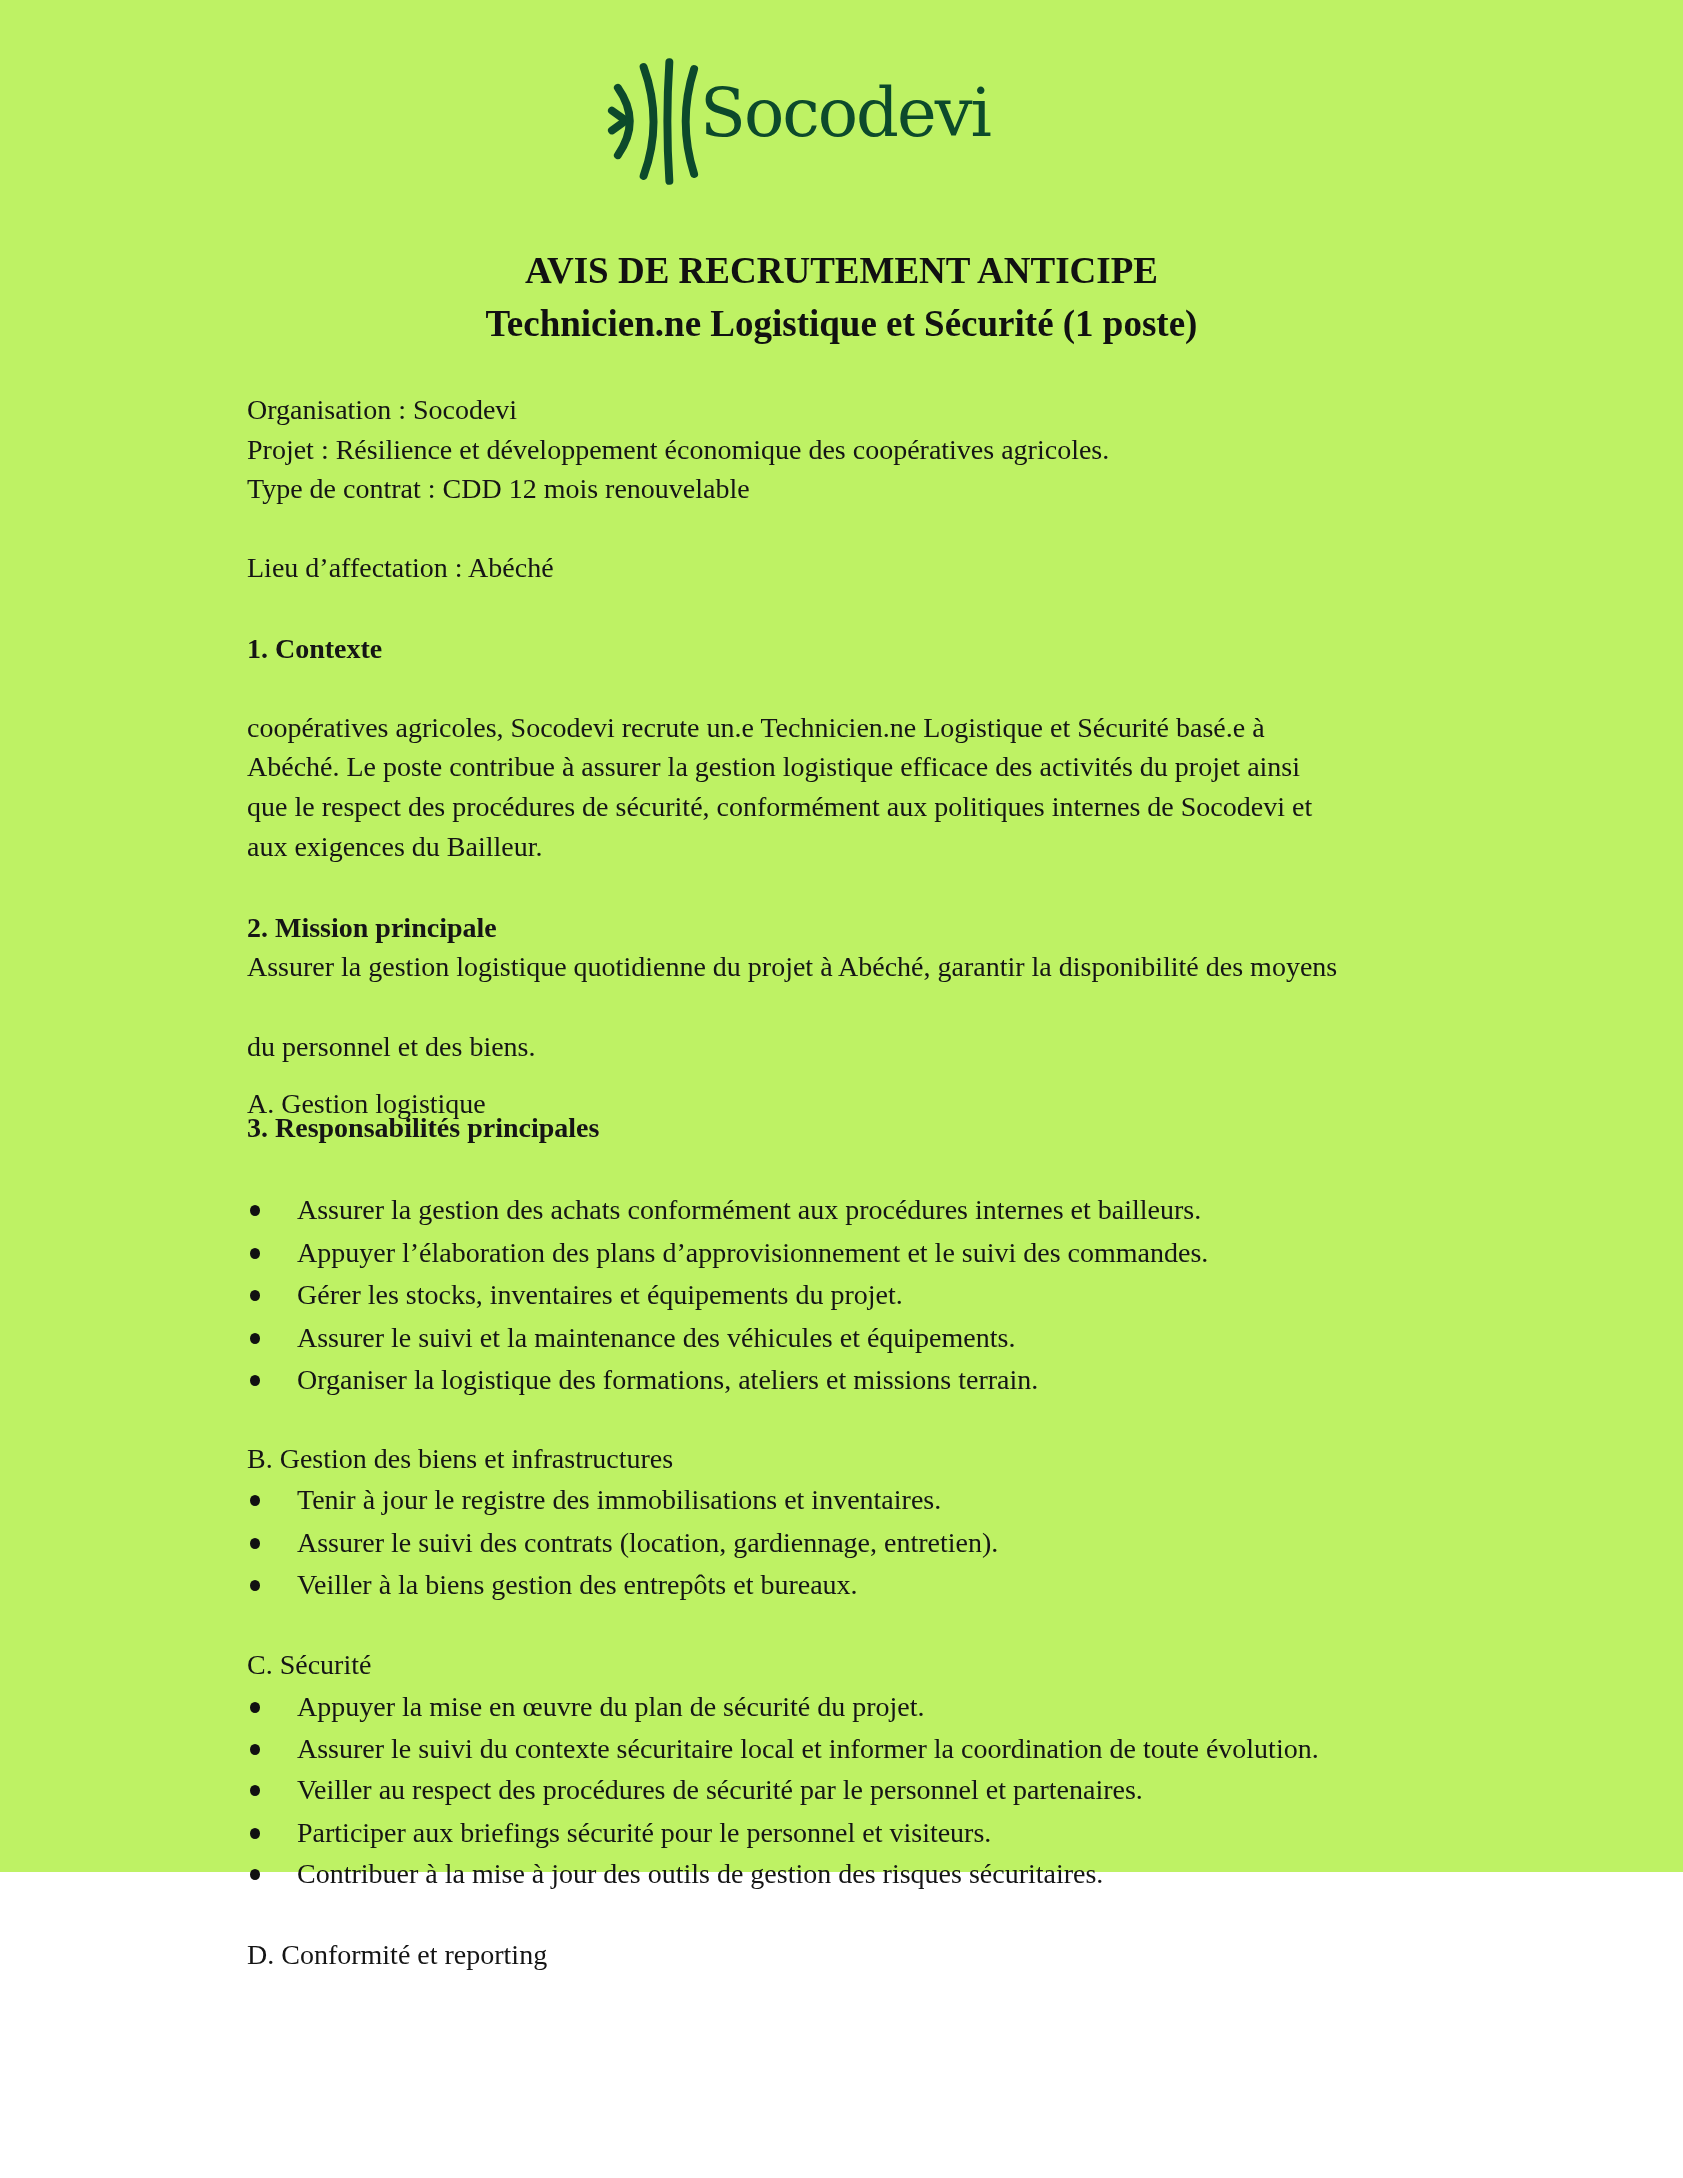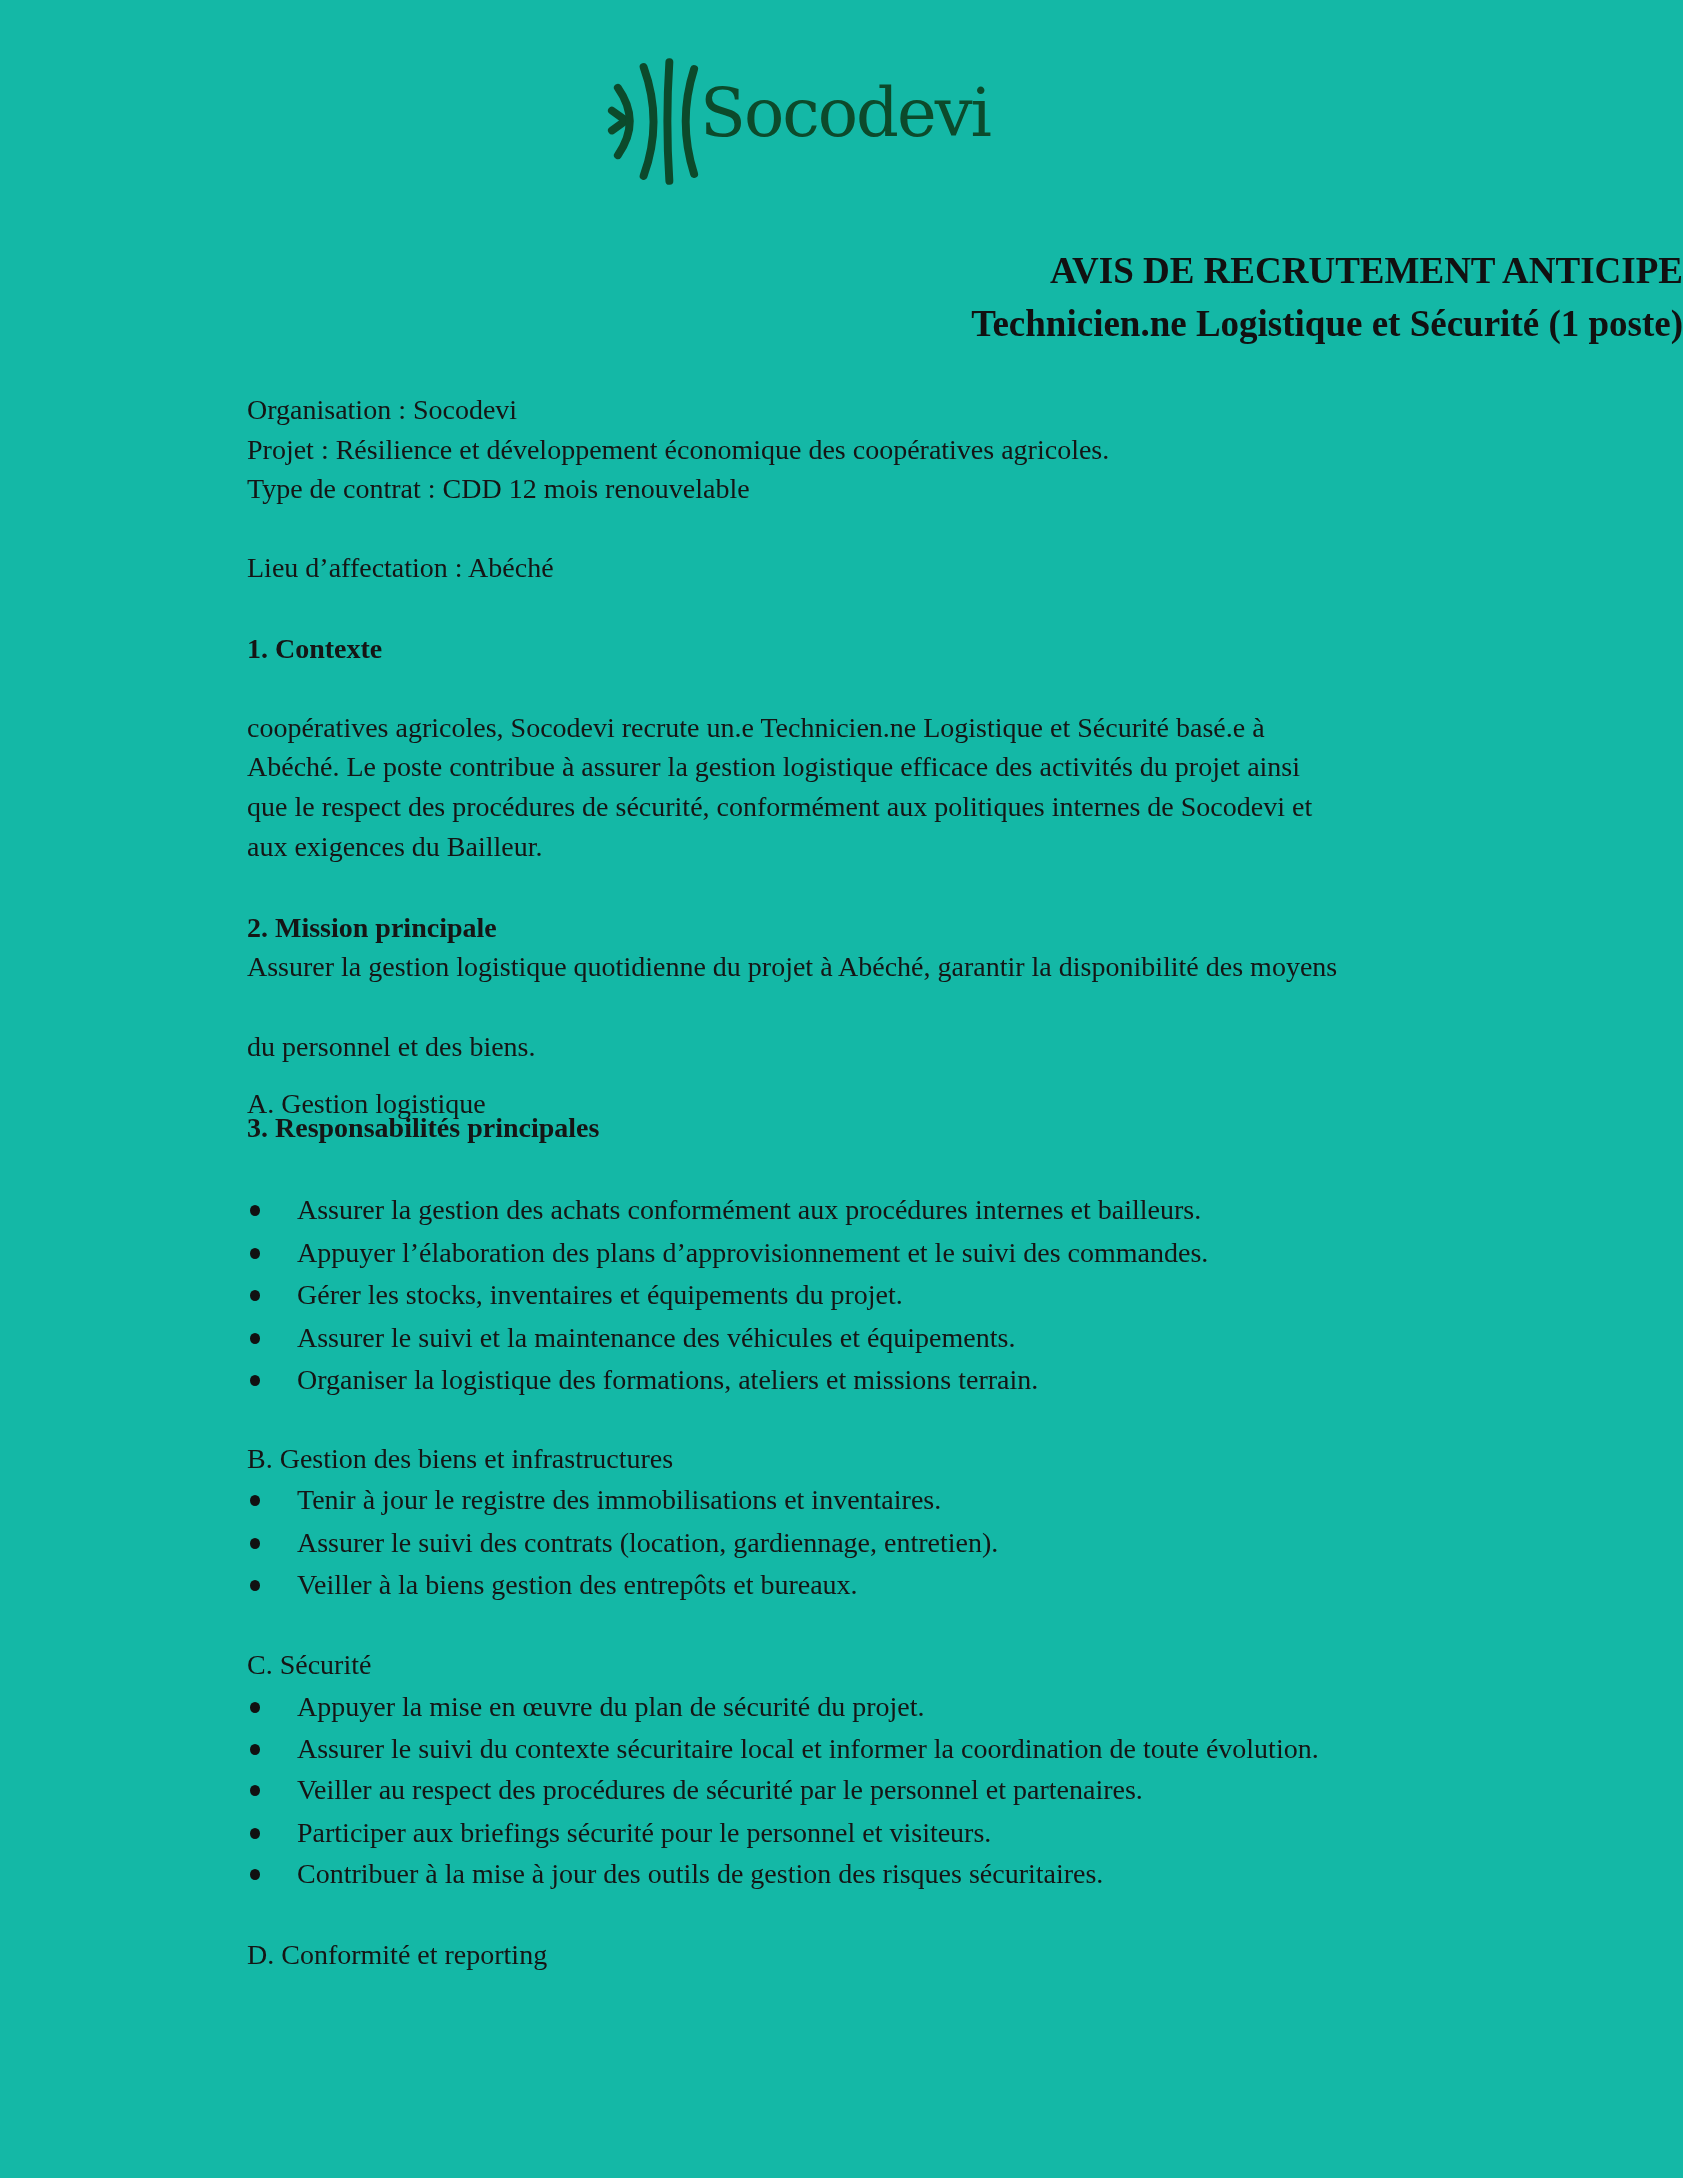--- a/index.html
+++ b/index.html
@@ -1,23 +1,23 @@
 <!DOCTYPE html>
 <html><head>
 <meta charset="utf-8">
 <style>
   html, body { margin: 0; padding: 0; background: #ffffff; }
   body { width: 1683px; height: 2178px; position: relative; overflow: hidden; font-family: "Liberation Serif", "DejaVu Serif", serif; color: #111111; }
-  .page { position: absolute; left: 0; top: 0; width: 1683px; height: 2178px; background: #14b8a6; }
+  .page { position: absolute; left: 0; top: 0; width: 1683px; height: 1872px; background: #bef264; }
 
   .logo { position: absolute; left: 606px; top: 55px; width: 366px; height: 133px; }
   .logo svg { position: absolute; left: 0; top: 0; }
   .logo-text { position: absolute; left: 94px; top: 14px; font-family: "DejaVu Serif", "Liberation Serif", serif; font-size: 67px; line-height: 89px; color: #0c4a2b; letter-spacing: -2px; white-space: nowrap; }
 
-  .title { position: absolute; left: 0; width: 1683px; text-align: right; font-weight: bold; font-size: 37px; line-height: 46px; white-space: nowrap; color: #111; }
+  .title { position: absolute; left: 0; width: 1683px; text-align: center; font-weight: bold; font-size: 37px; line-height: 46px; white-space: nowrap; color: #111; }
   .title.l1 { top: 248px; }
   .title.l2 { top: 301px; }
 
   .text { position: absolute; left: 247px; font-size: 28px; line-height: 40px; white-space: nowrap; color: #151515; }
   .bold { font-weight: bold; }
 
   .bullet-row { position: absolute; left: 247px; font-size: 28px; line-height: 40px; white-space: nowrap; color: #151515; height: 40px; }
   .bullet-dot { position: absolute; left: 3px; top: 15px; width: 10px; height: 11px; border-radius: 50%; background: #111; }
   .bullet-text { position: absolute; left: 50px; top: 0; }
 </style>

